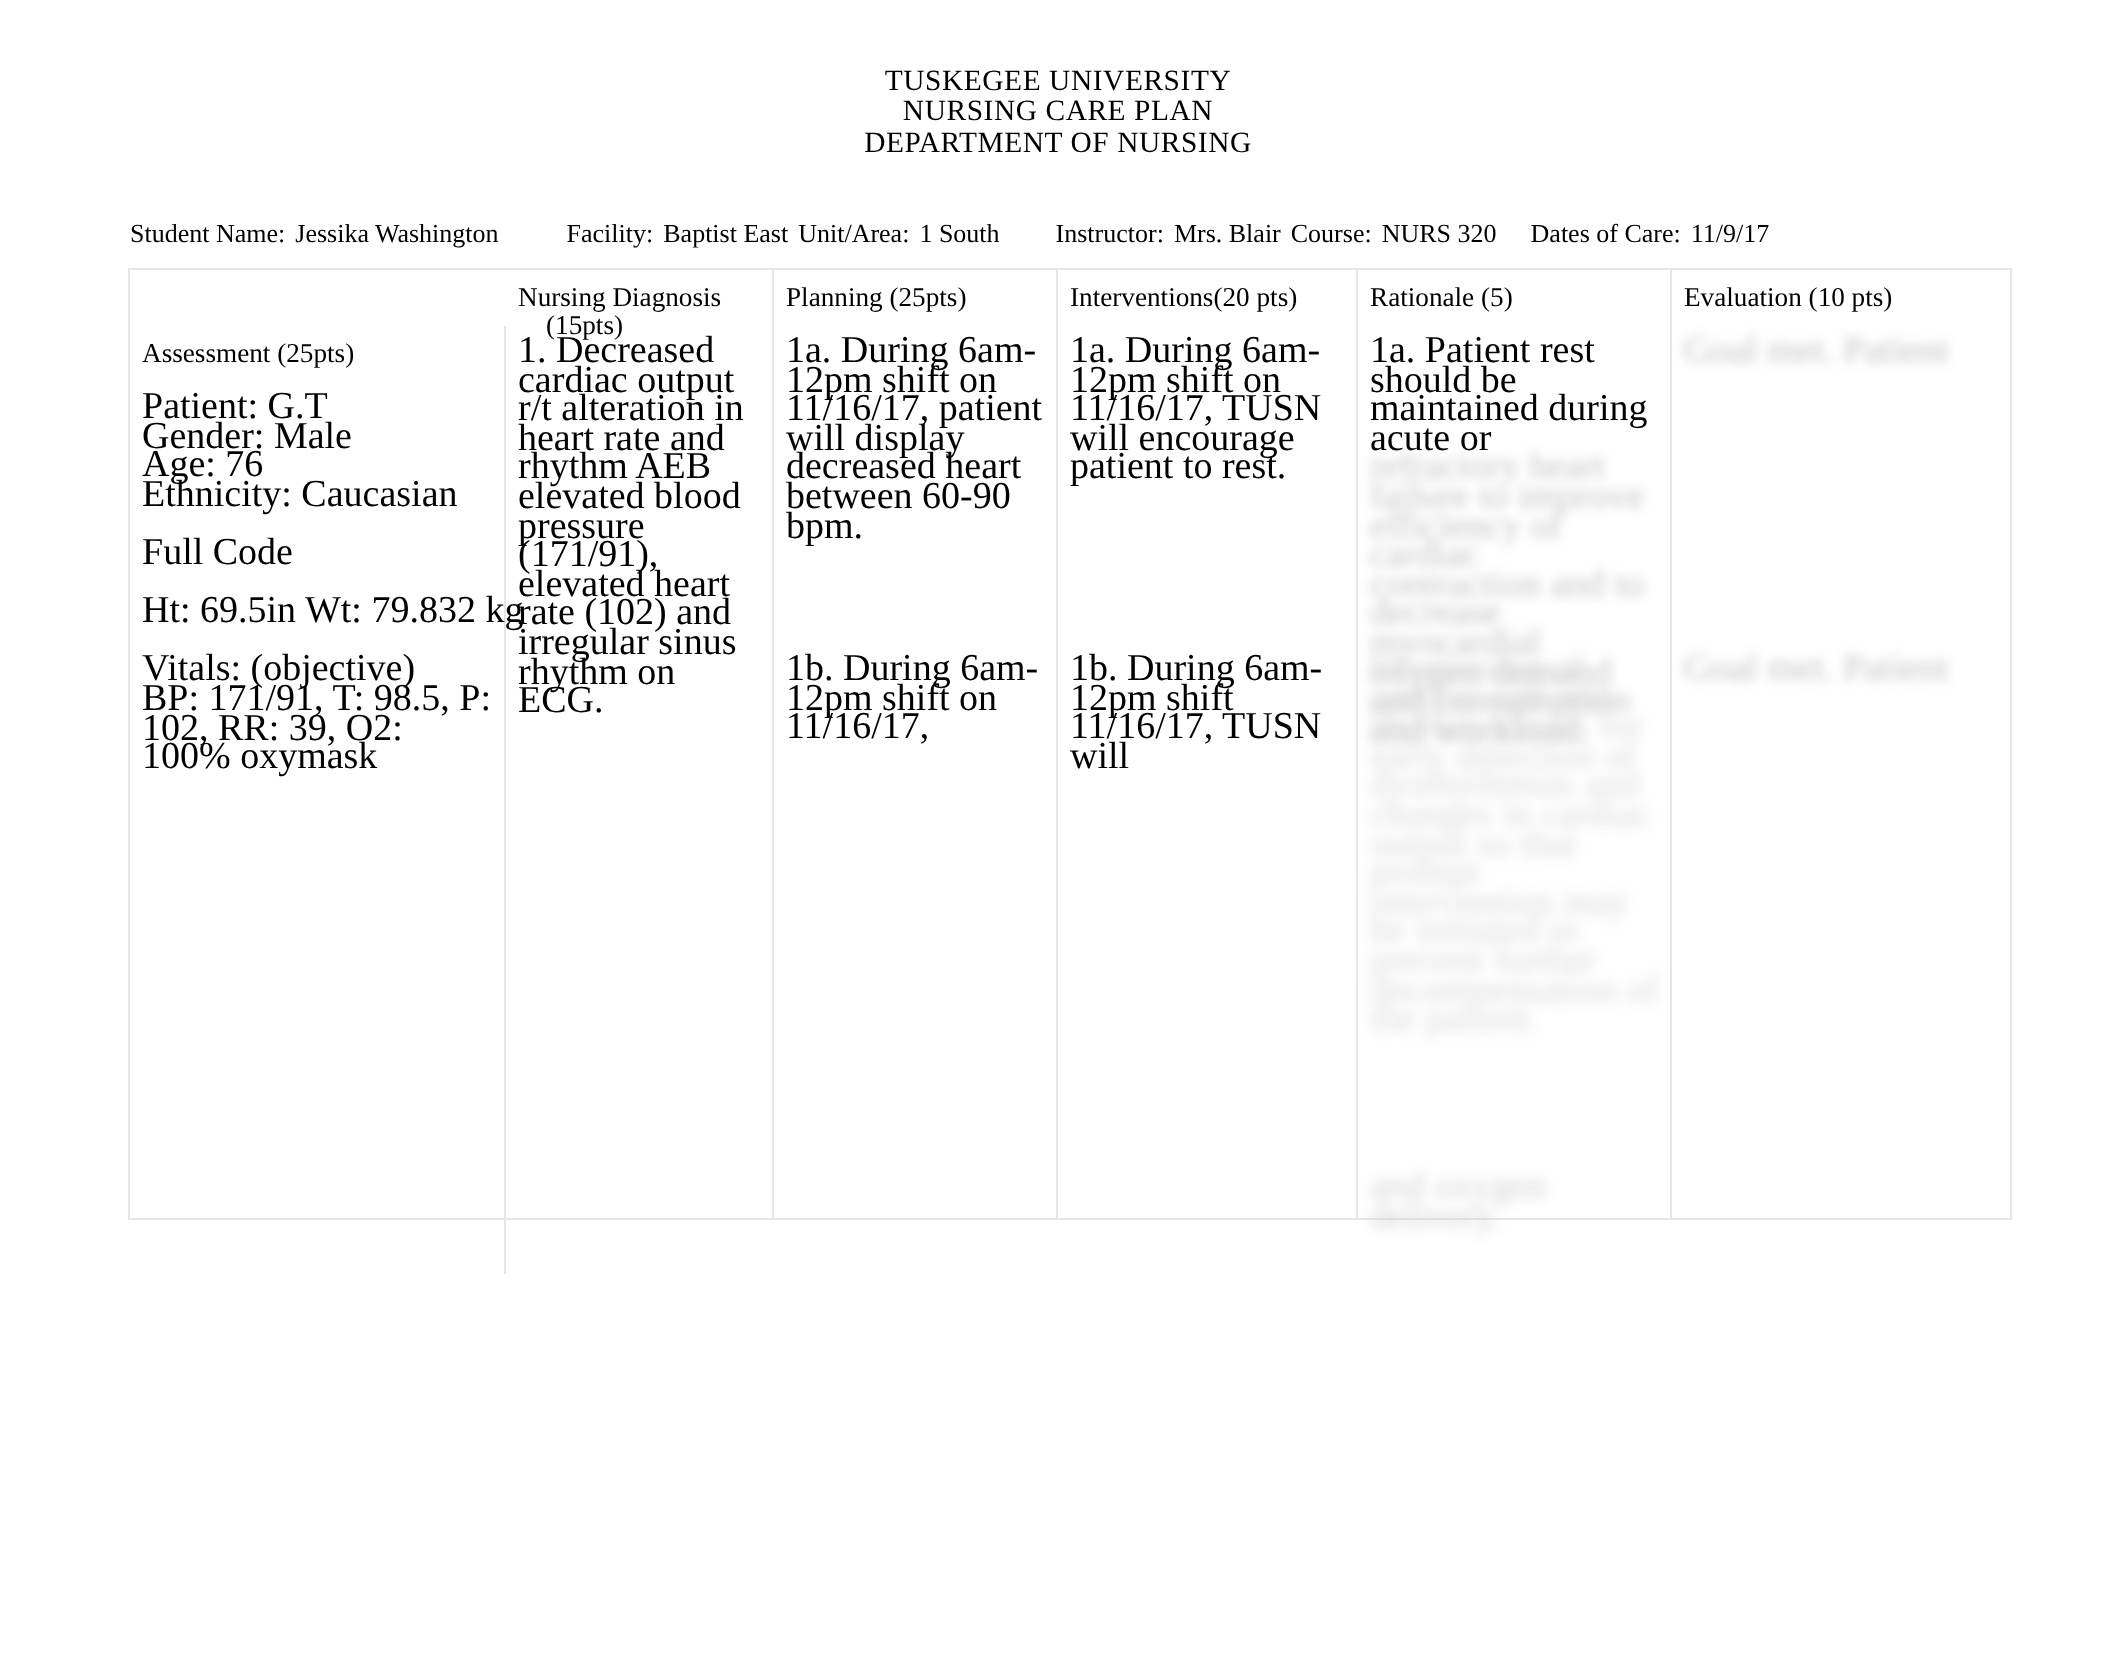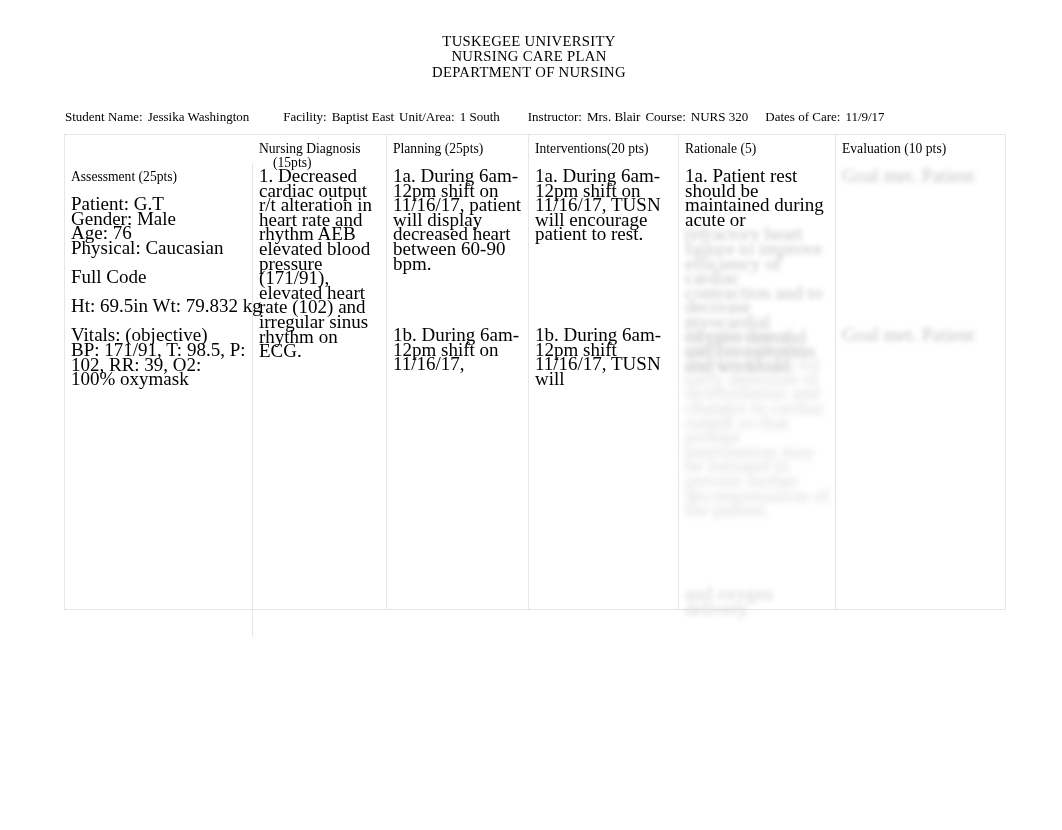--- a/index.html
+++ b/index.html
@@ -127,21 +127,21 @@
   <div class="care-table">
 
     <div class="col" style="left:0; width:188px;margin-top:28px;">
       <div class="col-head">
         <span>Assessment   (25pts)</span>
       </div>
       <div class="cell-body" style="top:34px;">
         <p>Patient:   G.T</p>
         <p>Gender:   Male</p>
         <p>Age: 76</p>
-        <p>Physical:   Caucasian</p>
+        <p>Ethnicity:   Caucasian</p>
         <div class="blank-line"></div>
         <p>Full Code</p>
         <div class="blank-line"></div>
         <p class="nowrap">Ht:  69.5in          Wt:  79.832 kg</p>
         <div class="blank-line"></div>
         <p>Vitals: (objective)</p>
         <p>BP: 171/91, T: 98.5, P: 102, RR: 39, O2: 100% oxymask</p>
       </div>
     </div>
 

